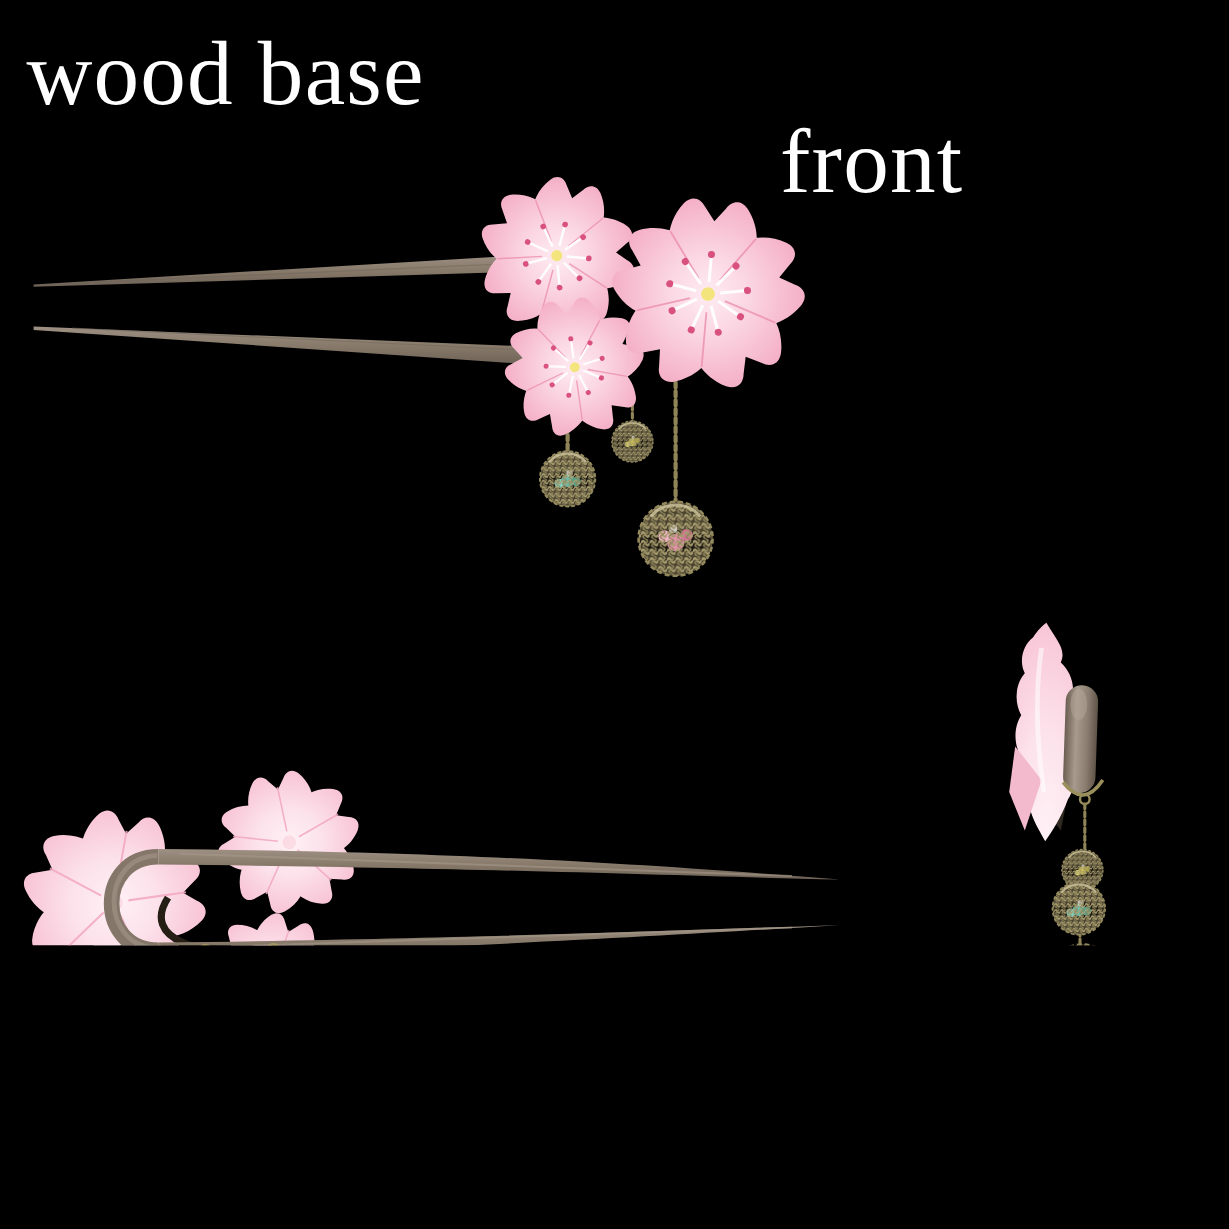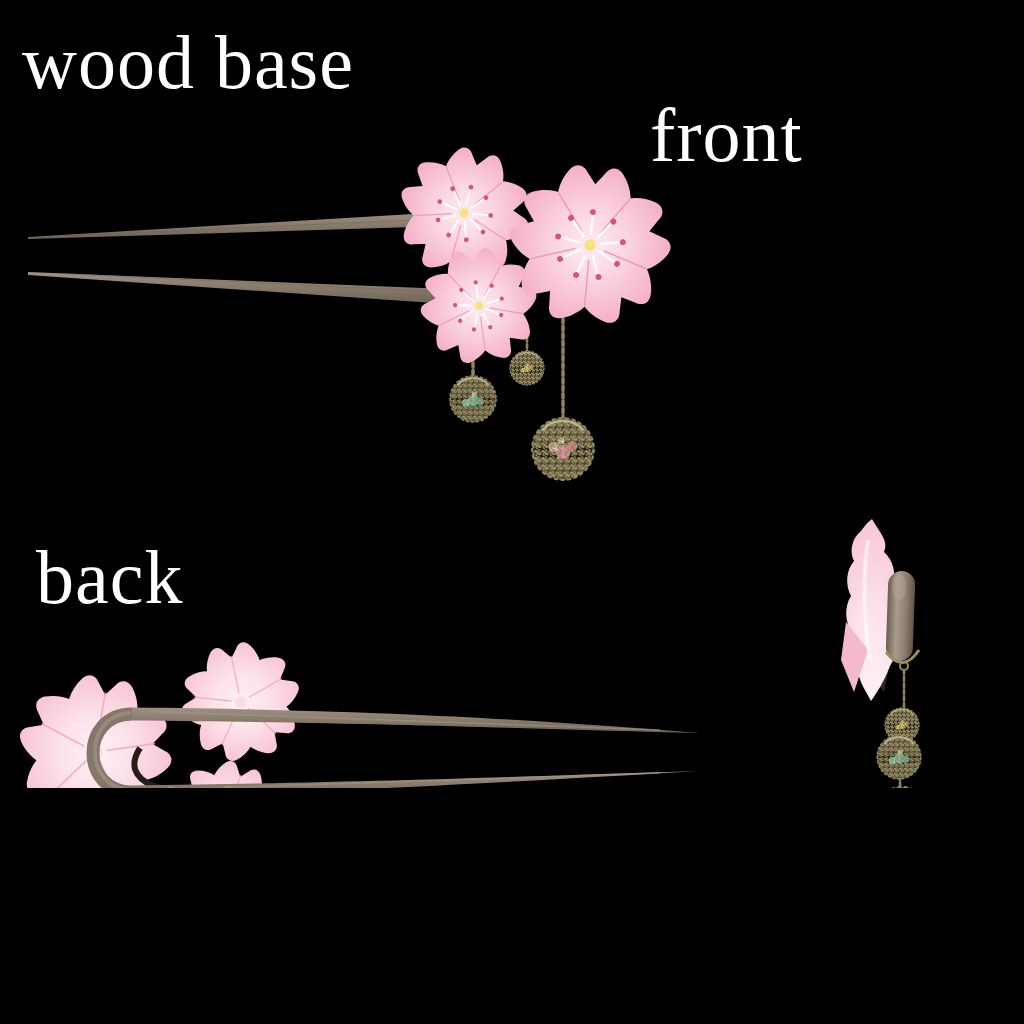--- a/index.html
+++ b/index.html
@@ -239,14 +239,13 @@
       <g transform="translate(902,817) scale(1.0)">
         <use href="#ball-shell"></use>
           <use href="#beads-pink"></use>
           <use href="#ball-mesh"></use>
       </g>
     </g>
   </svg>
 
   <div id="lbl-wood" class="view-label">wood base</div>
   <div id="lbl-front" class="view-label">front</div>
-  <div id="lbl-back" class="view-label">back</div>
 </div>
 
 </body></html>

